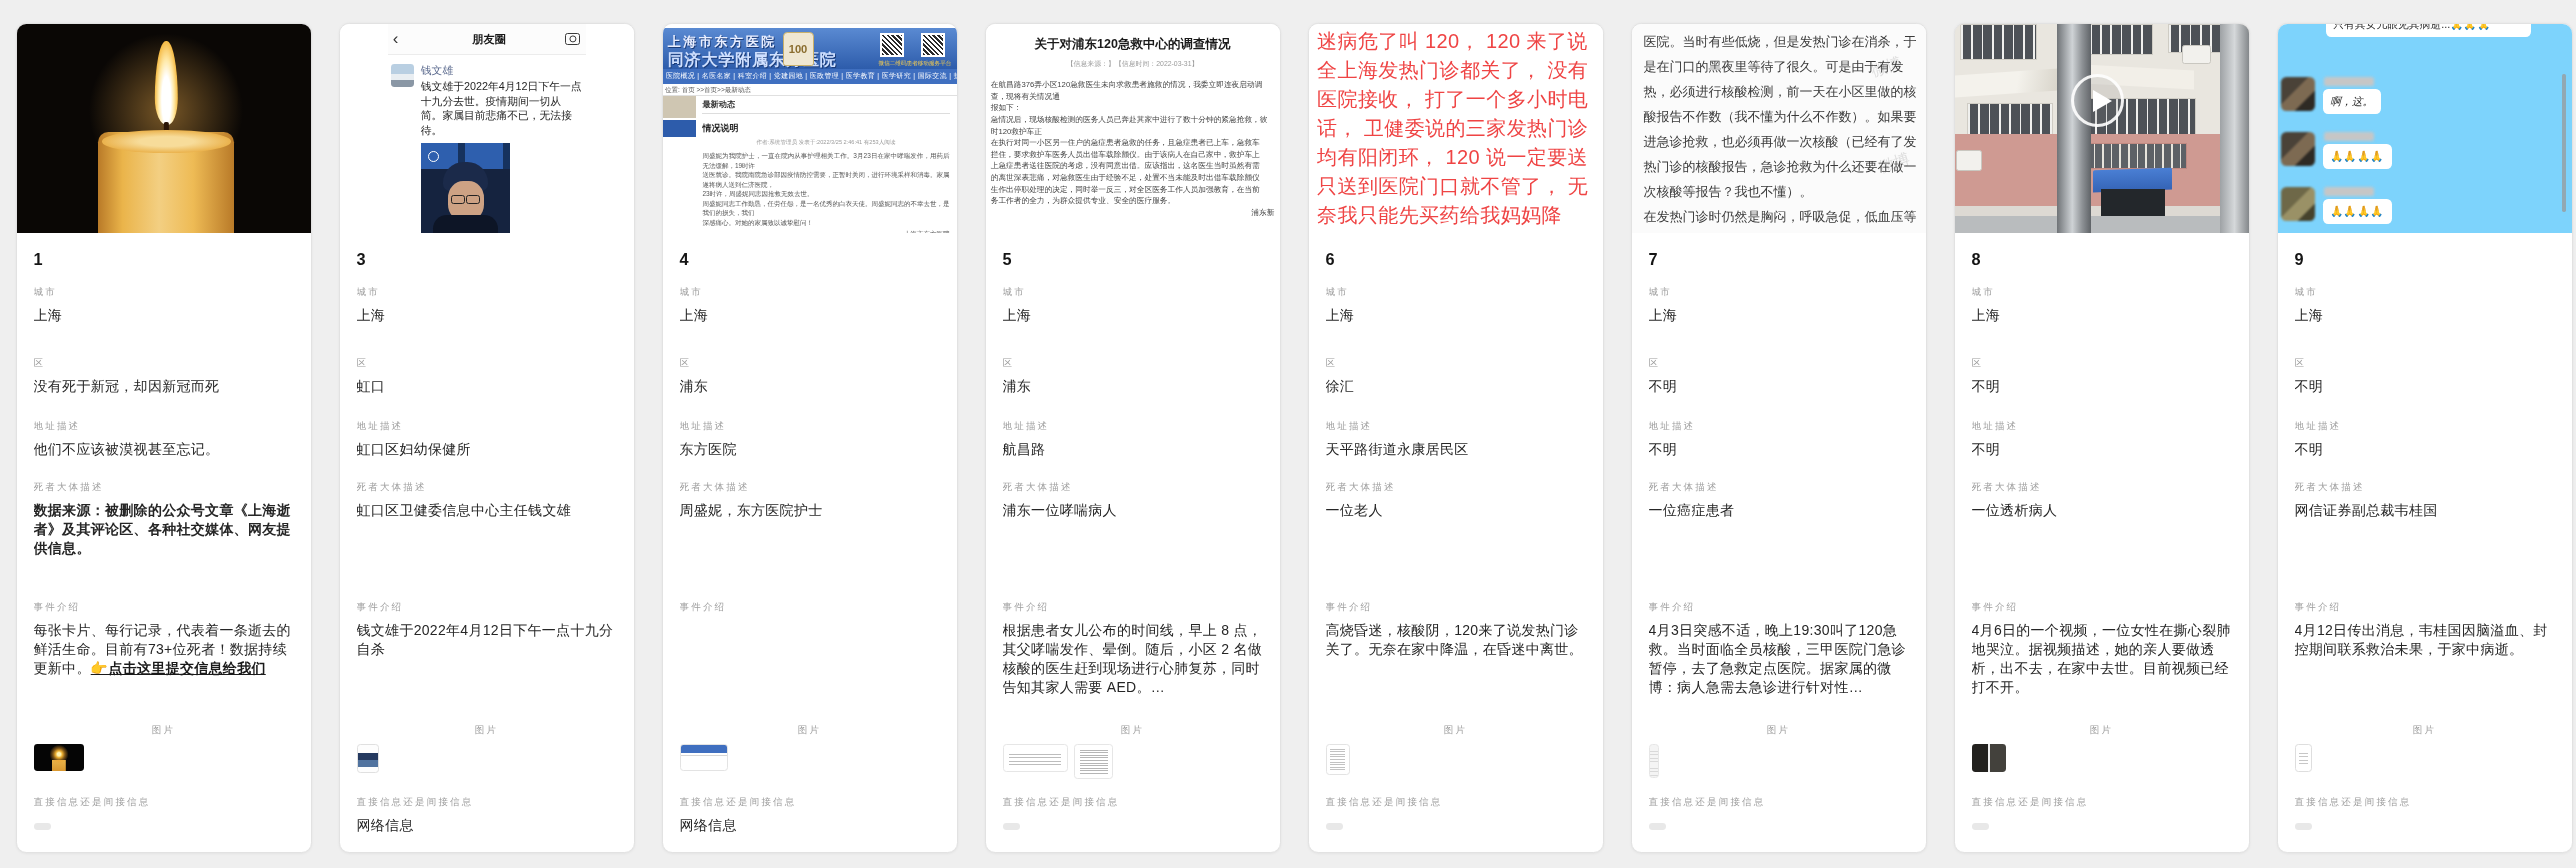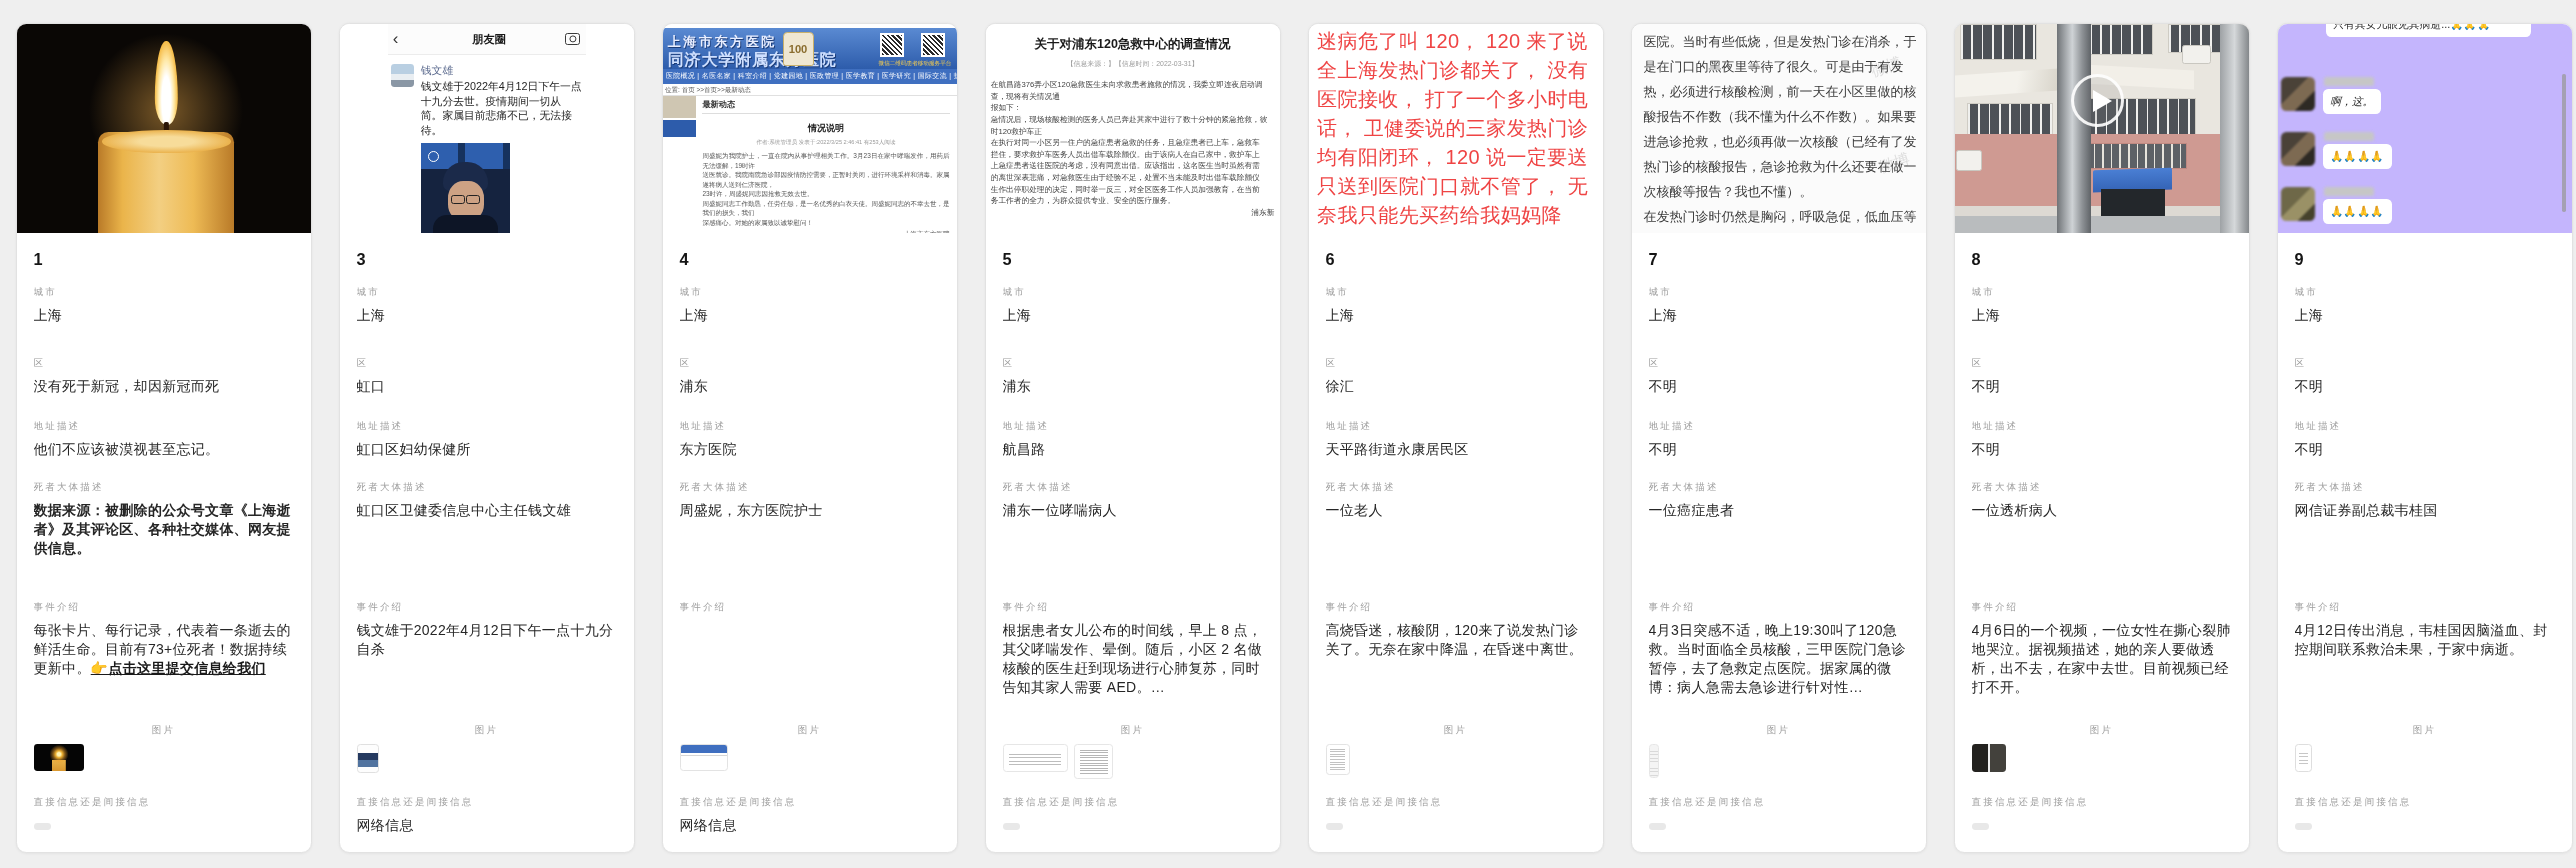--- a/index.html
+++ b/index.html
@@ -100,21 +100,21 @@
   .w-qrlbl { position:absolute; bottom:1.7px; font-size:5.6px; color:#ffd24a; }
   .w-ql1 { right:50px; } .w-ql2 { right:5.2px; }
   .w-nav { height:14.6px; background:#3f6fc0; color:#fff; font-size:6.9px; line-height:14.6px; white-space:nowrap; overflow:hidden; padding:0 3.4px; letter-spacing:0.4px; }
   .w-crumb { height:12px; background:#fff; border-bottom:0.9px solid #e0e0e0; font-size:6.5px; color:#555; line-height:12px; padding-left:2.6px; }
   .w-content { display:flex; background:#fff; }
   .w-side { width:33px; flex:none; }
   .w-side .s1 { height:22.4px; background:#cfc6b2; }
   .w-side .s2 { height:17px; background:#2d5cab; margin-top:1.7px; }
   .w-main { flex:1; padding:3.4px 6.9px 0 6.9px; }
   .w-section { font-size:8.2px; font-weight:700; color:#333; padding-bottom:2.6px; border-bottom:0.9px solid #ddd; }
-  .w-doc-title { text-align:center; font-size:9px; font-weight:700; color:#222; margin-top:8.6px; }
+  .w-doc-title { font-size:9px; font-weight:700; color:#222; margin-top:8.6px; }
   .w-doc-meta { text-align:center; font-size:5.6px; color:#9a9a9a; margin-top:3.4px; }
   .w-doc-body { font-size:6.5px; color:#555; line-height:9.5px; margin-top:4.3px; white-space:pre-line; text-align:justify; }
   .w-doc-sign { font-size:6.5px; color:#555; line-height:9.5px; text-align:right; white-space:pre-line; margin-top:1.7px; }
 
   
   .cover-doc { background:#fff; padding:12px 5.2px 0 5.2px; }
   .d-title { text-align:center; font-size:12.5px; font-weight:700; color:#1a1a1a; }
   .d-meta { text-align:center; font-size:6.9px; color:#9a9a9a; margin-top:6px; }
   .d-body { font-size:7.7px; color:#444; line-height:11.6px; margin-top:10.3px; white-space:pre-line; }
   .d-sign { font-size:7.7px; color:#444; text-align:right; margin-top:0.9px; }
@@ -151,21 +151,21 @@
             background:linear-gradient(90deg,#9ea2a5 0, #d5d8da 50%, #84888b); }
   .v-ac { position:absolute; background:#f2f1ed; border:0.9px solid #c9c7c0; }
   .v-ac1 { left:1.7px; top:126px; width:26px; height:20.6px; border-radius:2.6px; }
   .v-ac2 { right:38px; top:20.6px; width:29px; height:19px; border-radius:2.6px; }
   .v-play { position:absolute; left:50%; top:50px; width:53px; height:53px; margin-left:-31px; border-radius:50%;
             border:3.4px solid rgba(255,255,255,.9); background:rgba(130,130,130,.18); }
   .v-play::after { content:""; position:absolute; left:19px; top:13px; border-left:19px solid #fff;
             border-top:11.2px solid transparent; border-bottom:11.2px solid transparent; }
 
   
-  .cover-chat { background:#c4b5fd; }
+  .cover-chat { background:#7dd3fc; }
   .ch-bub { position:absolute; background:#fff; border-radius:5.2px; padding:5.2px 7.7px; font-size:10.8px; line-height:14.6px; color:#2a2a2a; }
   .ch-b1 { left:48px; top:-12px; width:205px; }
   .ch-b2 { left:45px; top:65px;font-style:italic; }
   .ch-b3 { left:45px; top:120px; }
   .ch-b4 { left:45px; top:175px; }
   .ch-av { position:absolute; left:3.4px; width:34px; height:34px; border-radius:5.2px; filter:blur(0.9px); }
   .ch-av1 { top:53px; background:linear-gradient(135deg,#4a4238 0 40%, #7d6a52 40% 70%, #2e2a24 70%); }
   .ch-av2 { top:108px; background:linear-gradient(135deg,#4a4238 0 40%, #7d6a52 40% 70%, #2e2a24 70%); }
   .ch-av3 { top:163px; background:linear-gradient(135deg,#6e6848 0 45%, #9a9166 45% 75%, #46422c 75%); }
   .ch-name { position:absolute; left:46px; width:50px; height:8.6px; border-radius:2.6px; background:#c6c6c6; filter:blur(1.7px); }

